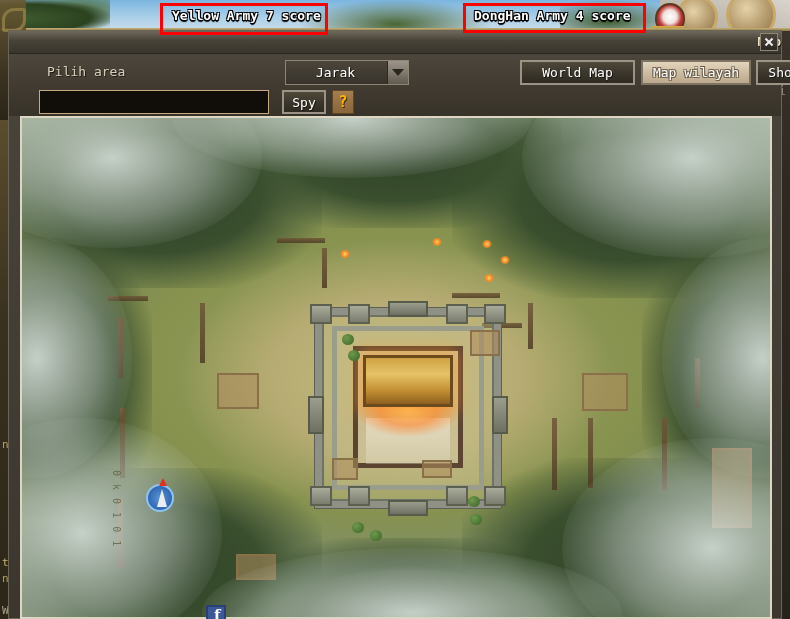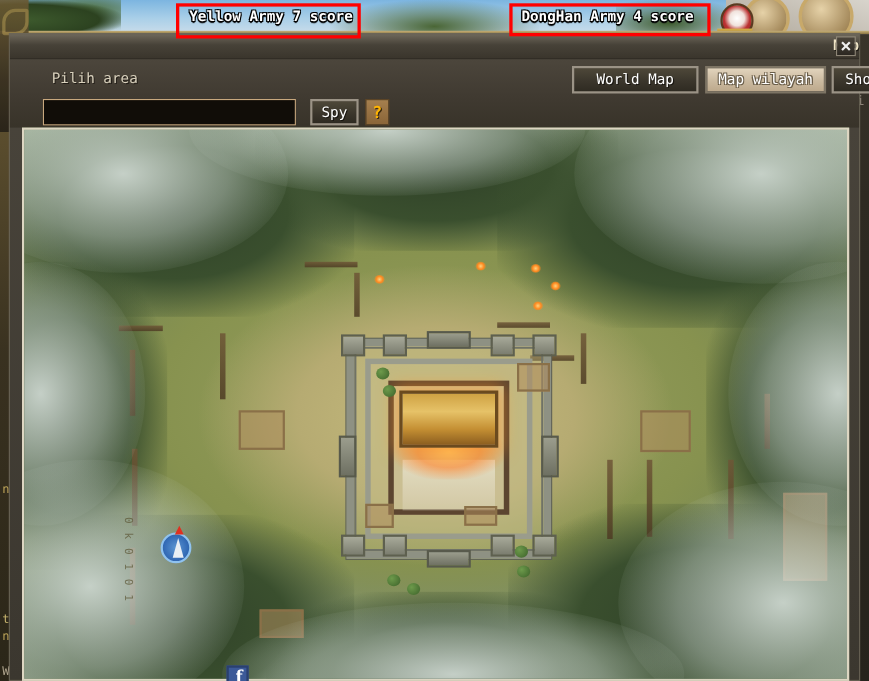--- a/index.html
+++ b/index.html
@@ -241,20 +241,26 @@
     <div class="titlebar">
       <div class="ttl">Map</div>
       <div class="close-btn"></div>
     </div>
 
     <div class="toolbar">
 
       <div class="tb-label" style="left:20px;top:10px;">Pilih area</div>
 
 
+      <div class="sel" style="left:276px;top:6px;width:124px;">
+        <span class="val">Jarak</span>
+        <span class="arrow">
+            <i></i>
+          </span>
+      </div>
 
 
       <div class="btn" style="left:511px;top:6px;width:115px;">World Map</div>
 
       <div class="btn light" style="left:632px;top:6px;width:110px;">Map wilayah</div>
 
       <div class="btn" style="left:747px;top:6px;width:56px;">Show</div>
 
       <input class="spyinput" style="left: 30px; top: 36px; width: 230px;" value="" placeholder="">
 

